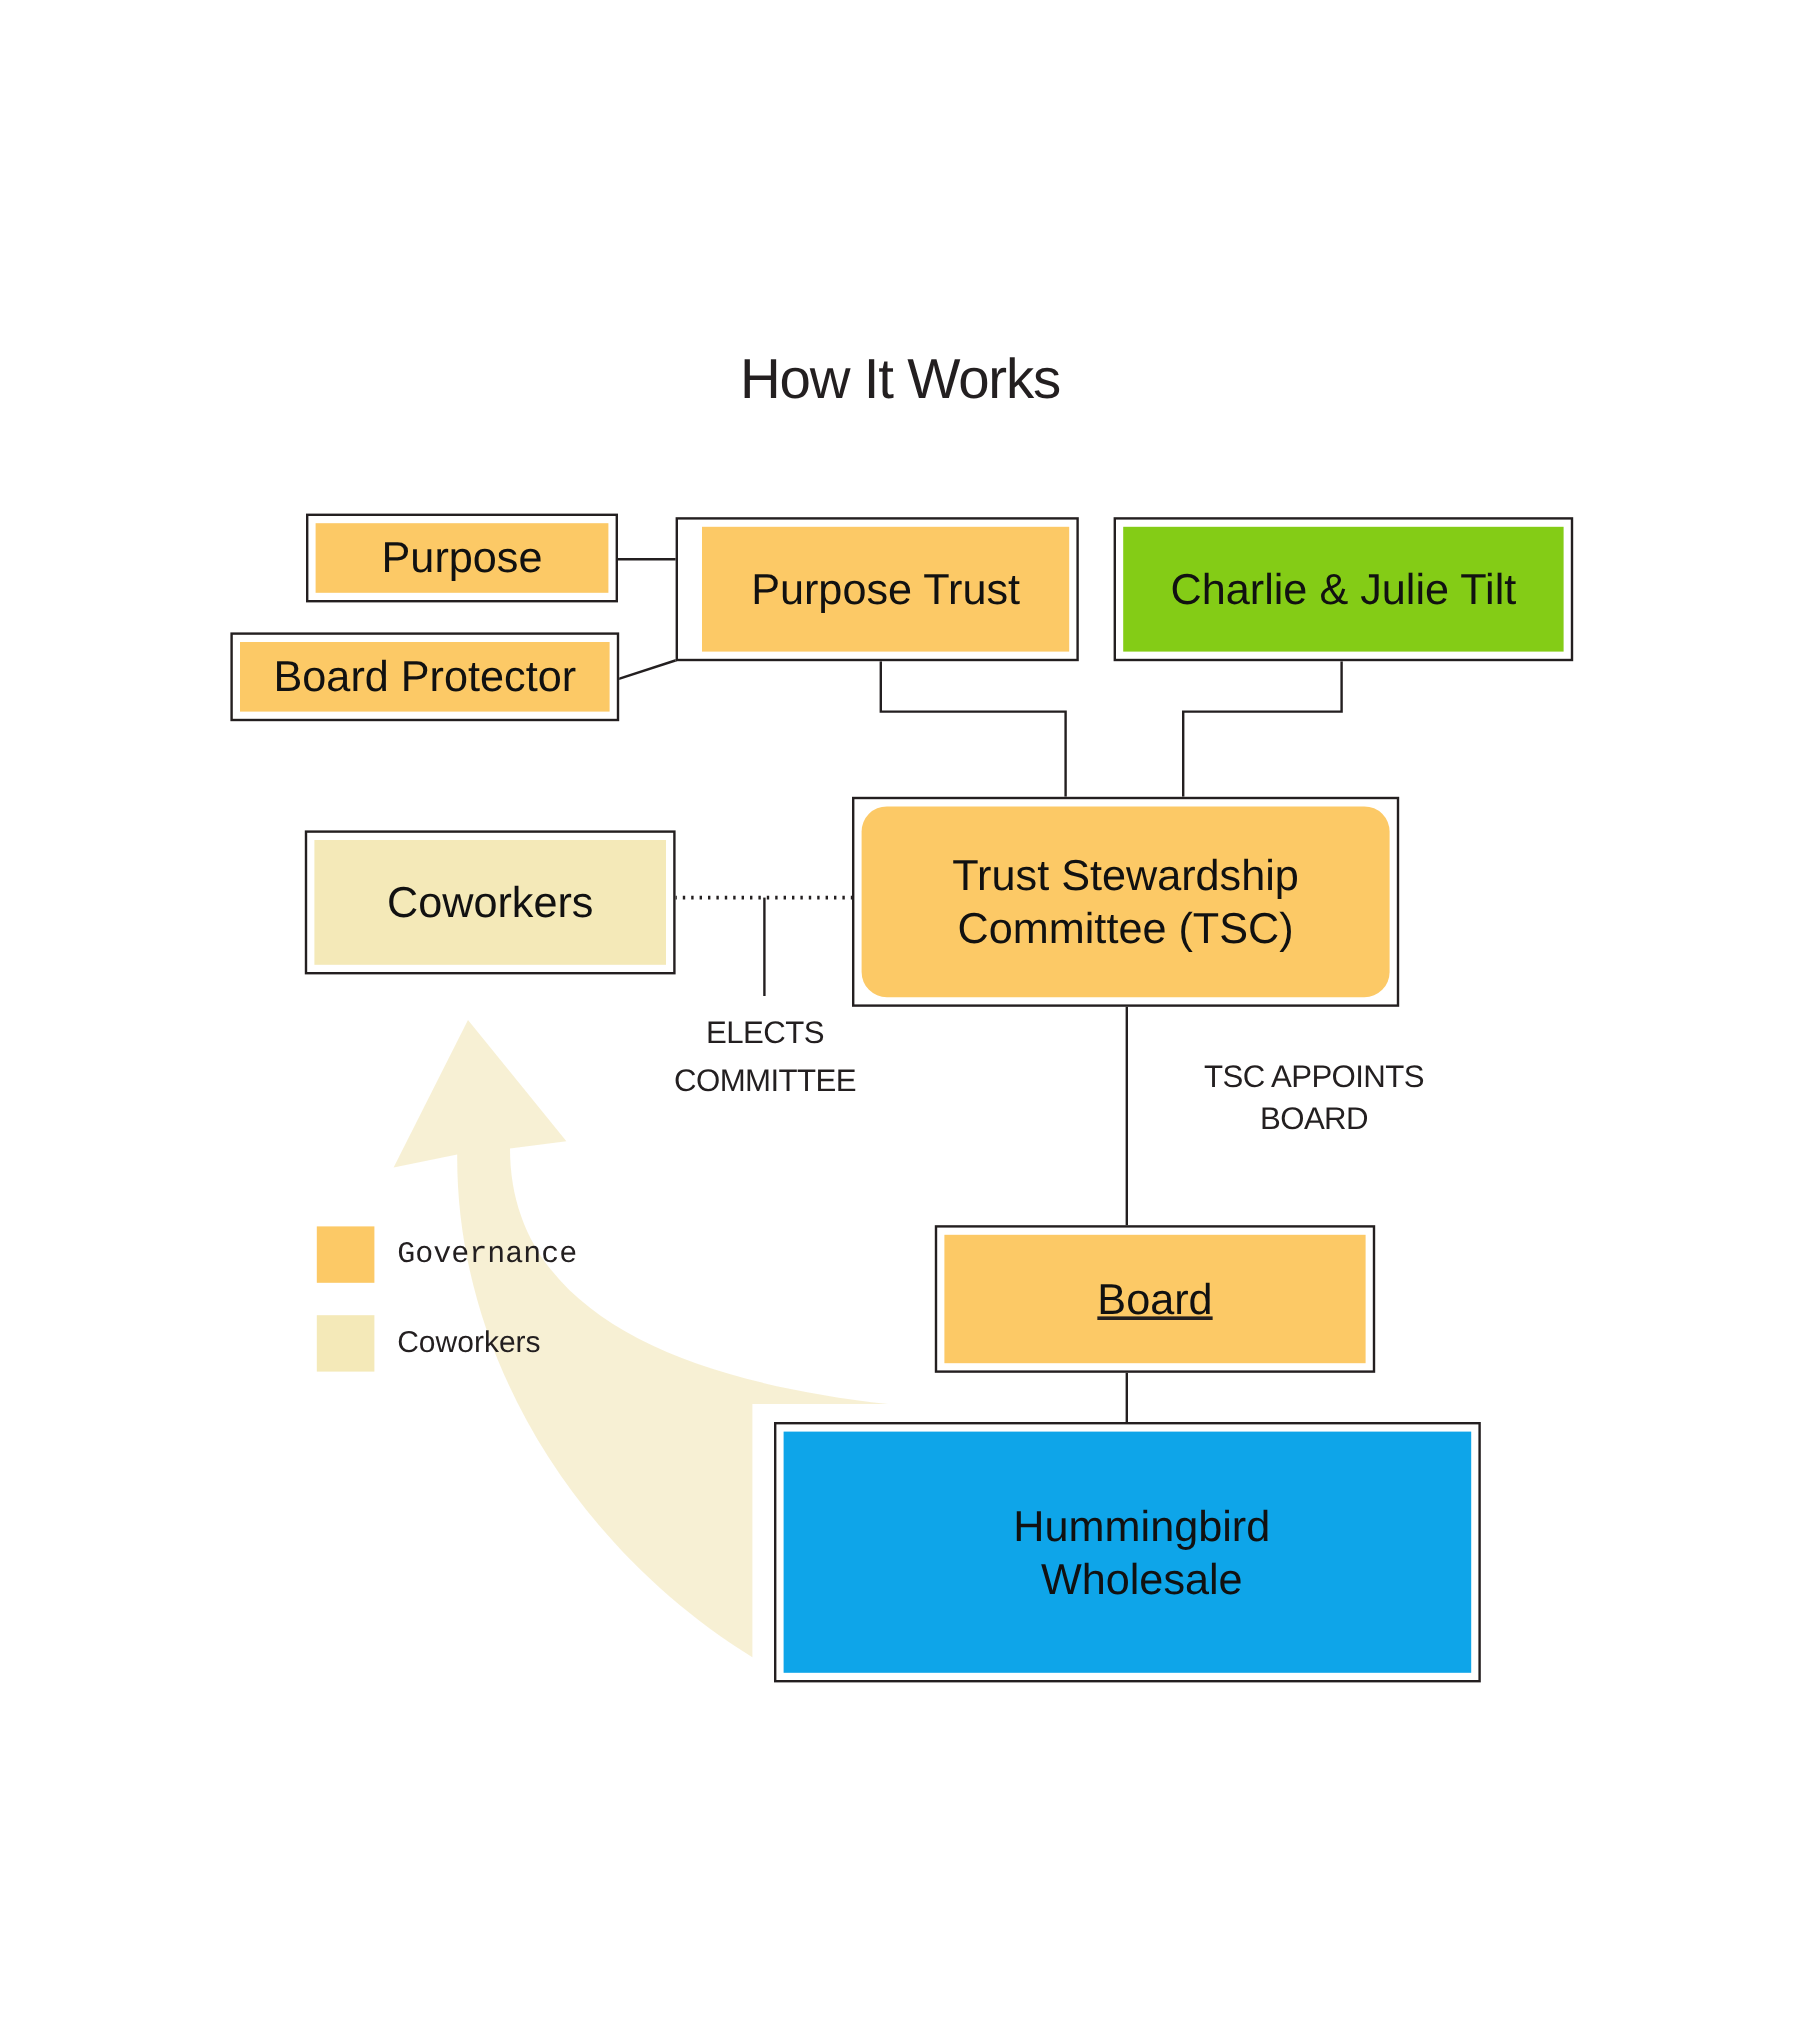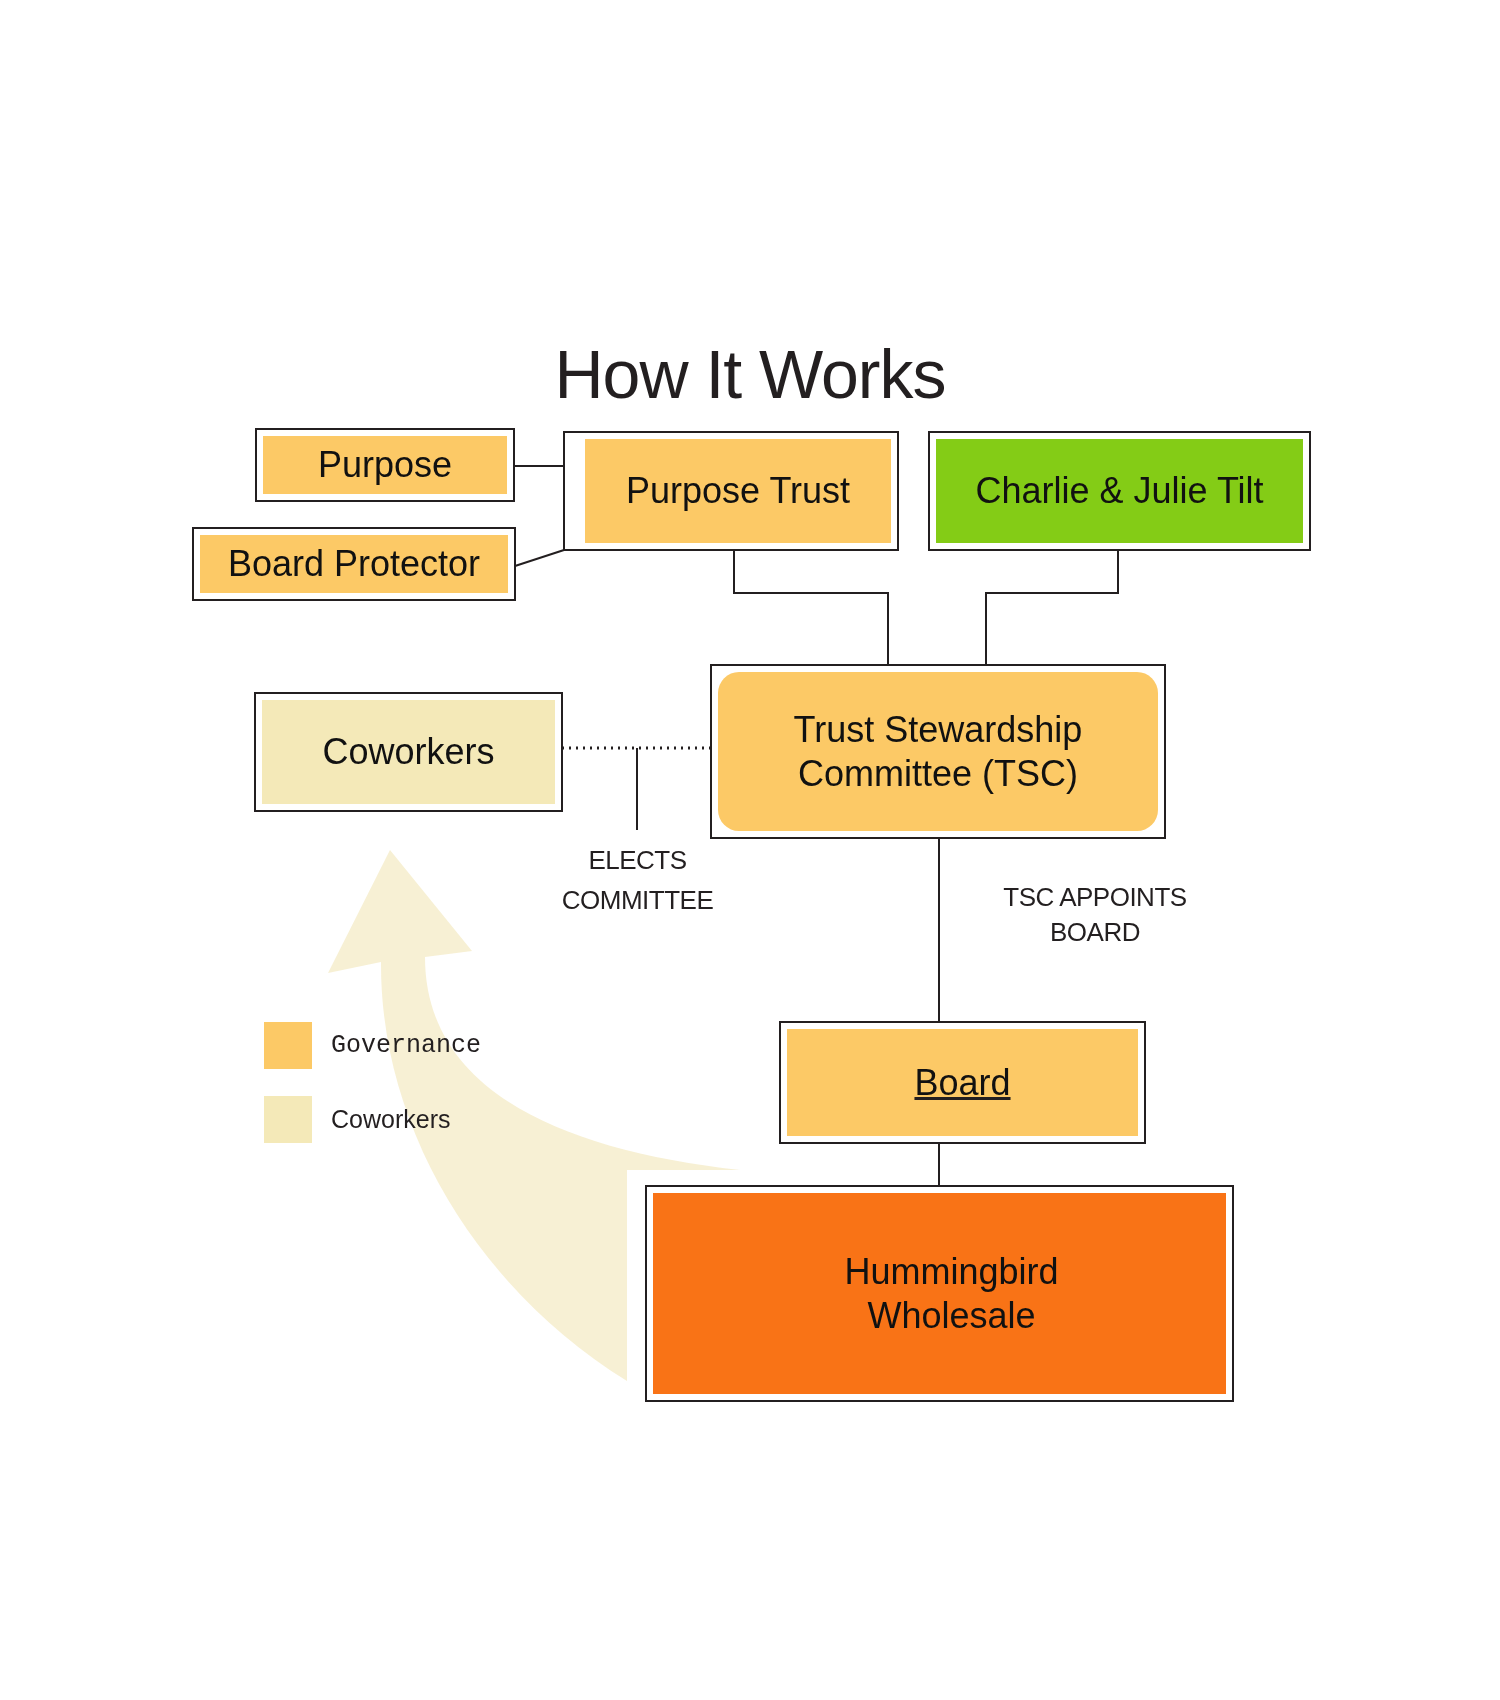--- a/index.html
+++ b/index.html
@@ -1,19 +1,19 @@
 <!DOCTYPE html>
 <html><head>
 <meta charset="utf-8">
 <style>
   html, body { margin:0; padding:0; background:#ffffff; }
   body { width:1500px; height:1700px; position:relative; overflow:hidden;
          font-family:"Liberation Sans", "DejaVu Sans", sans-serif; color:#231f20; }
   .title { position:absolute; left:0; width:1500px; top:292px; text-align:center;
-           font-size:68px; letter-spacing:-1px; color:#231f20; line-height:1;margin-top:48px; }
+           font-size:47px; letter-spacing:-1px; color:#231f20; line-height:1; }
   svg.links { position:absolute; left:0; top:0; }
   .node { position:absolute; box-sizing:border-box; border:2px solid #231f20;
           background:#ffffff; padding:6px; }
   .node .fill { width:100%; height:100%; box-sizing:border-box; display:flex;
                 align-items:center; justify-content:center; text-align:center;
                 font-size:36px; line-height:1.22; color:#111; }
   .gov .fill { background:#fcc966; }
   .cow .fill { background:#f4e9b8; }
   .label { position:absolute; text-align:center; font-size:26px; color:#231f20;
            line-height:1.55; letter-spacing:-0.5px; }
@@ -73,21 +73,21 @@
   <div class="fill" style="background: rgb(252, 201, 102); border-radius: 21px;">
     <span style="display:block; width:320px;">Trust Stewardship Committee (TSC)</span>
   </div>
 </div>
 
 <div class="node gov" style="left:779px; top:1021px; width:367px; height:123px;text-decoration:underline;">
   <div class="fill" style="background: rgb(252, 201, 102);">Board</div>
 </div>
 
 <div class="node cow" style="left:645px; top:1185px; width:589px; height:217px;">
-  <div class="fill" style="background: #f97316; padding-left: 24px;">
+  <div class="fill" style="background: #0ea5e9; padding-left: 24px;">
     <span style="display:block; width:240px;">Hummingbird Wholesale</span>
   </div>
 </div>
 
 <div class="label" style="left:520px; top:840px; width:235px;">ELECTS COMMITTEE</div>
 
 <div class="label" style="left:960px; top:880px; width:270px; line-height:1.35;">TSC APPOINTS BOARD</div>
 
 <div class="legend-row" style="left:264px; top:1022px;font-family:Liberation Mono, monospace;">
   <div class="swatch" style="background:#fcc966;"></div>

